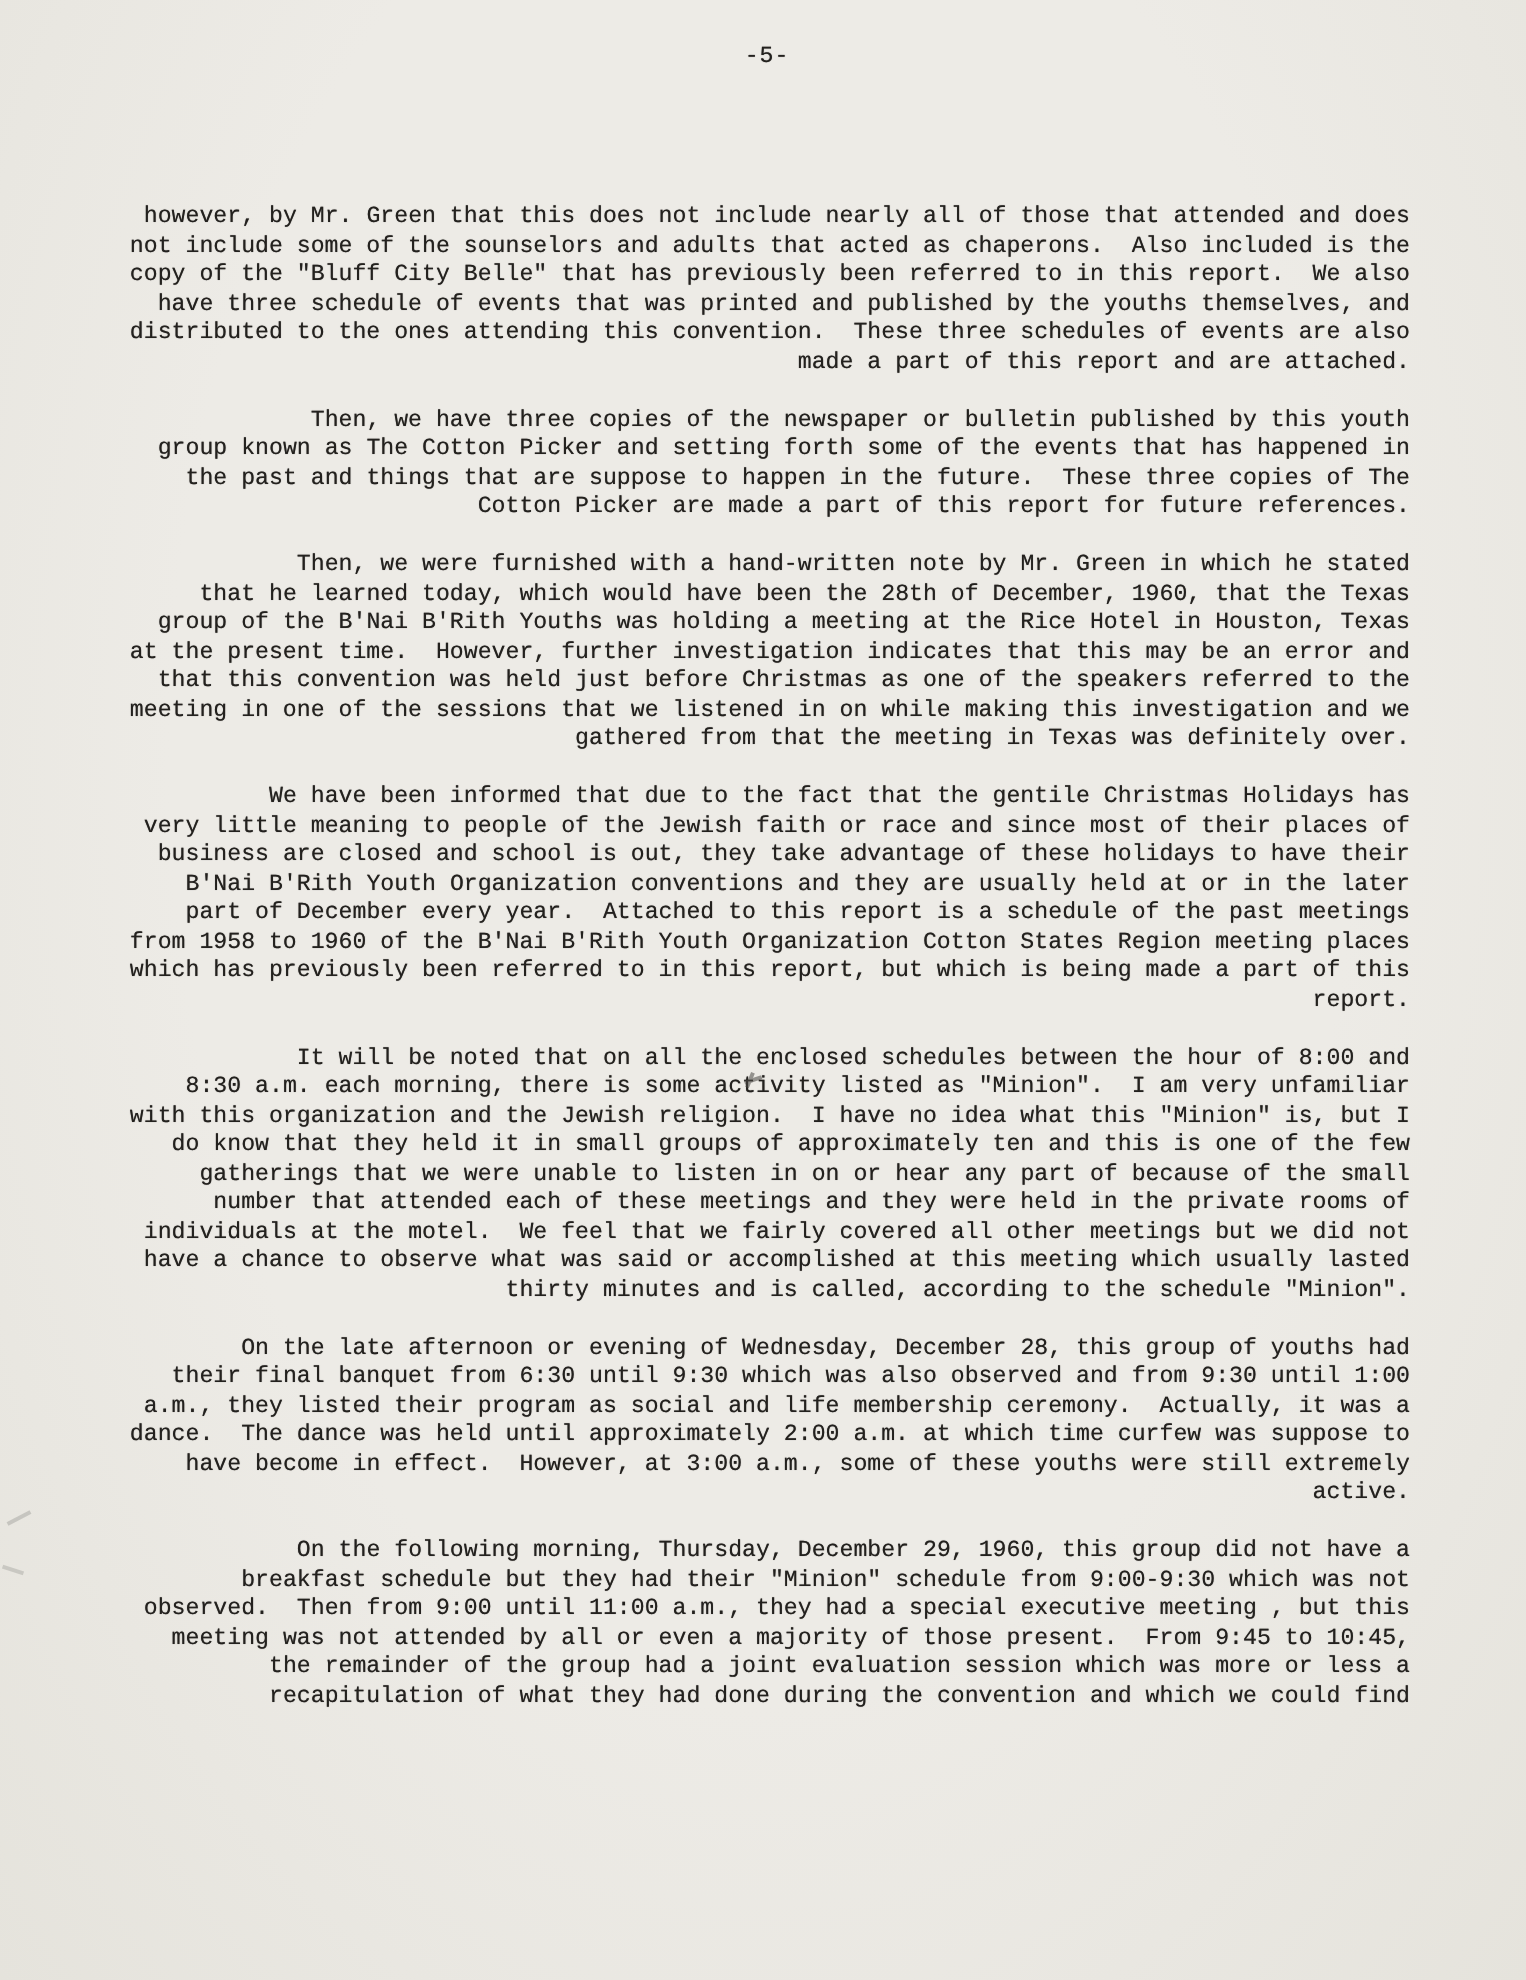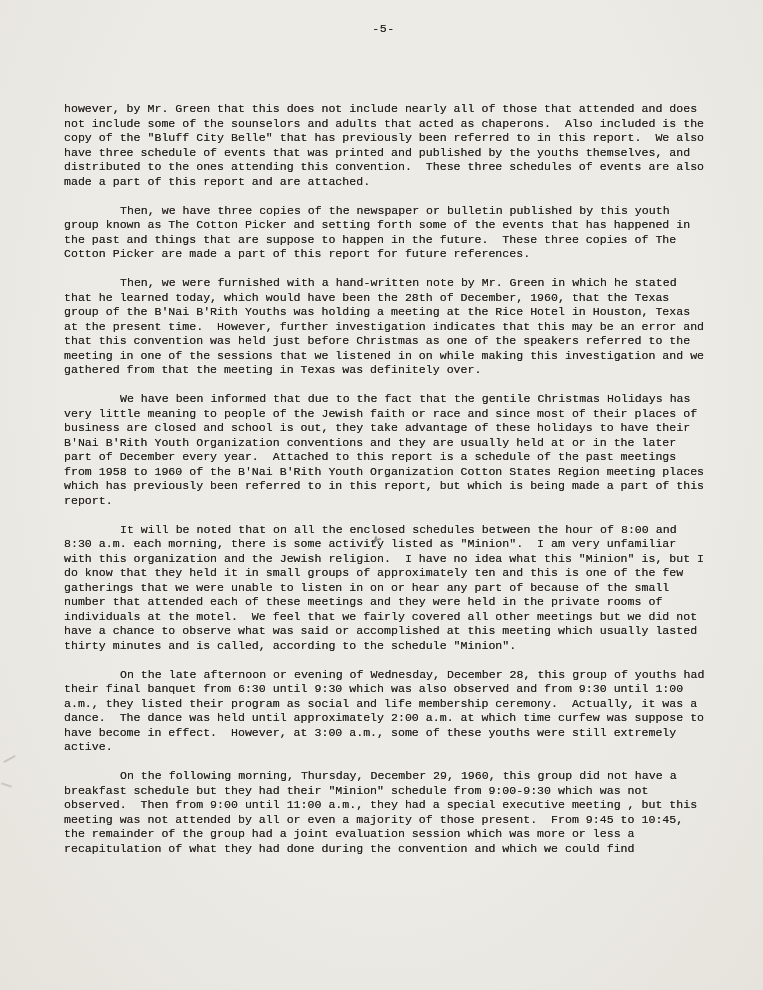--- a/index.html
+++ b/index.html
@@ -34,20 +34,21 @@
     right: 58px;
     font-size: 11.6px;
     line-height: 14.5px;
     text-align: left;
   }
 
   .content p {
     margin: 0 0 14.5px 0;
     white-space: pre-wrap;
     text-indent: 56px;
+    text-align: right;
   }
   .content p.first { text-indent: 0; }
 
   
   .smudge {
     position: absolute;
     left: 0;
     top: 750px;
     width: 20px;
     height: 70px;

